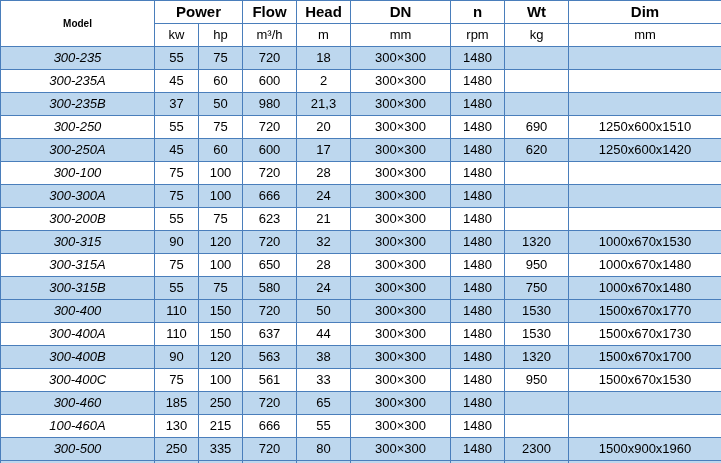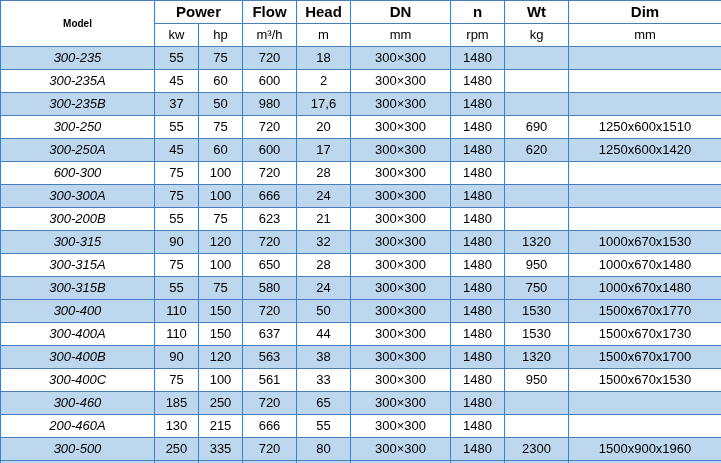--- a/index.html
+++ b/index.html
@@ -124,21 +124,21 @@
         <td>300×300</td>
         <td>1480</td>
         <td></td>
         <td></td>
       </tr>
       <tr class="shaded">
         <td class="model-cell">300-235B</td>
         <td>37</td>
         <td>50</td>
         <td>980</td>
-        <td>17,6</td>
+        <td>21,3</td>
         <td>300×300</td>
         <td>1480</td>
         <td></td>
         <td></td>
       </tr>
       <tr class="plain">
         <td class="model-cell">300-250</td>
         <td>55</td>
         <td>75</td>
         <td>720</td>
@@ -153,21 +153,21 @@
         <td>45</td>
         <td>60</td>
         <td>600</td>
         <td>17</td>
         <td>300×300</td>
         <td>1480</td>
         <td>620</td>
         <td>1250x600x1420</td>
       </tr>
       <tr class="plain">
-        <td class="model-cell">600-300</td>
+        <td class="model-cell">300-100</td>
         <td>75</td>
         <td>100</td>
         <td>720</td>
         <td>28</td>
         <td>300×300</td>
         <td>1480</td>
         <td></td>
         <td></td>
       </tr>
       <tr class="shaded">
@@ -274,21 +274,21 @@
         <td>185</td>
         <td>250</td>
         <td>720</td>
         <td>65</td>
         <td>300×300</td>
         <td>1480</td>
         <td></td>
         <td></td>
       </tr>
       <tr class="plain">
-        <td class="model-cell">200-460A</td>
+        <td class="model-cell">100-460A</td>
         <td>130</td>
         <td>215</td>
         <td>666</td>
         <td>55</td>
         <td>300×300</td>
         <td>1480</td>
         <td></td>
         <td></td>
       </tr>
       <tr class="shaded">

